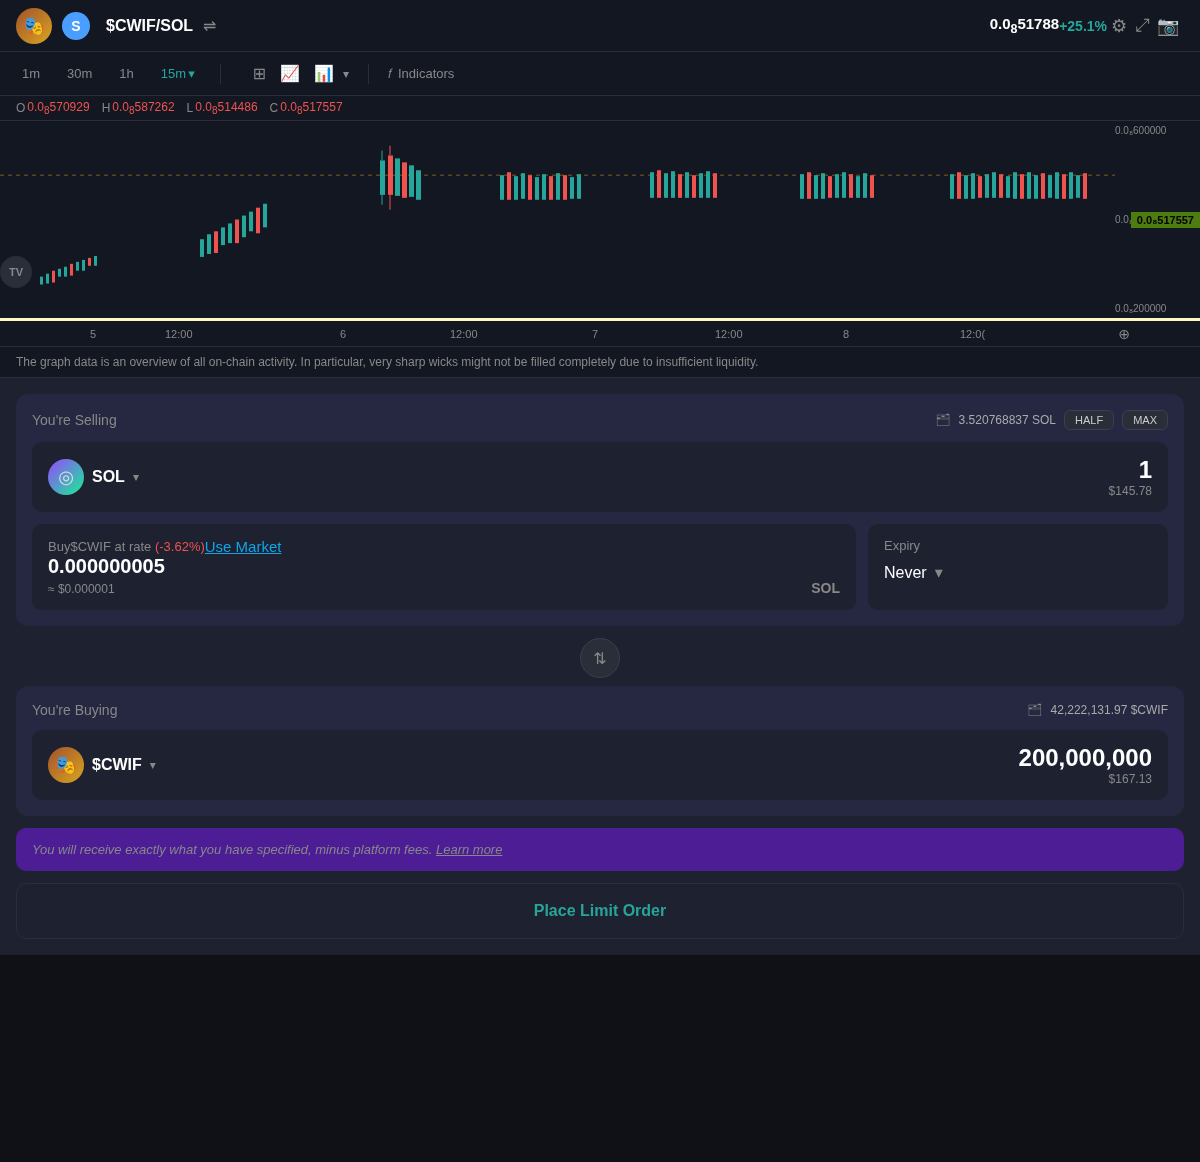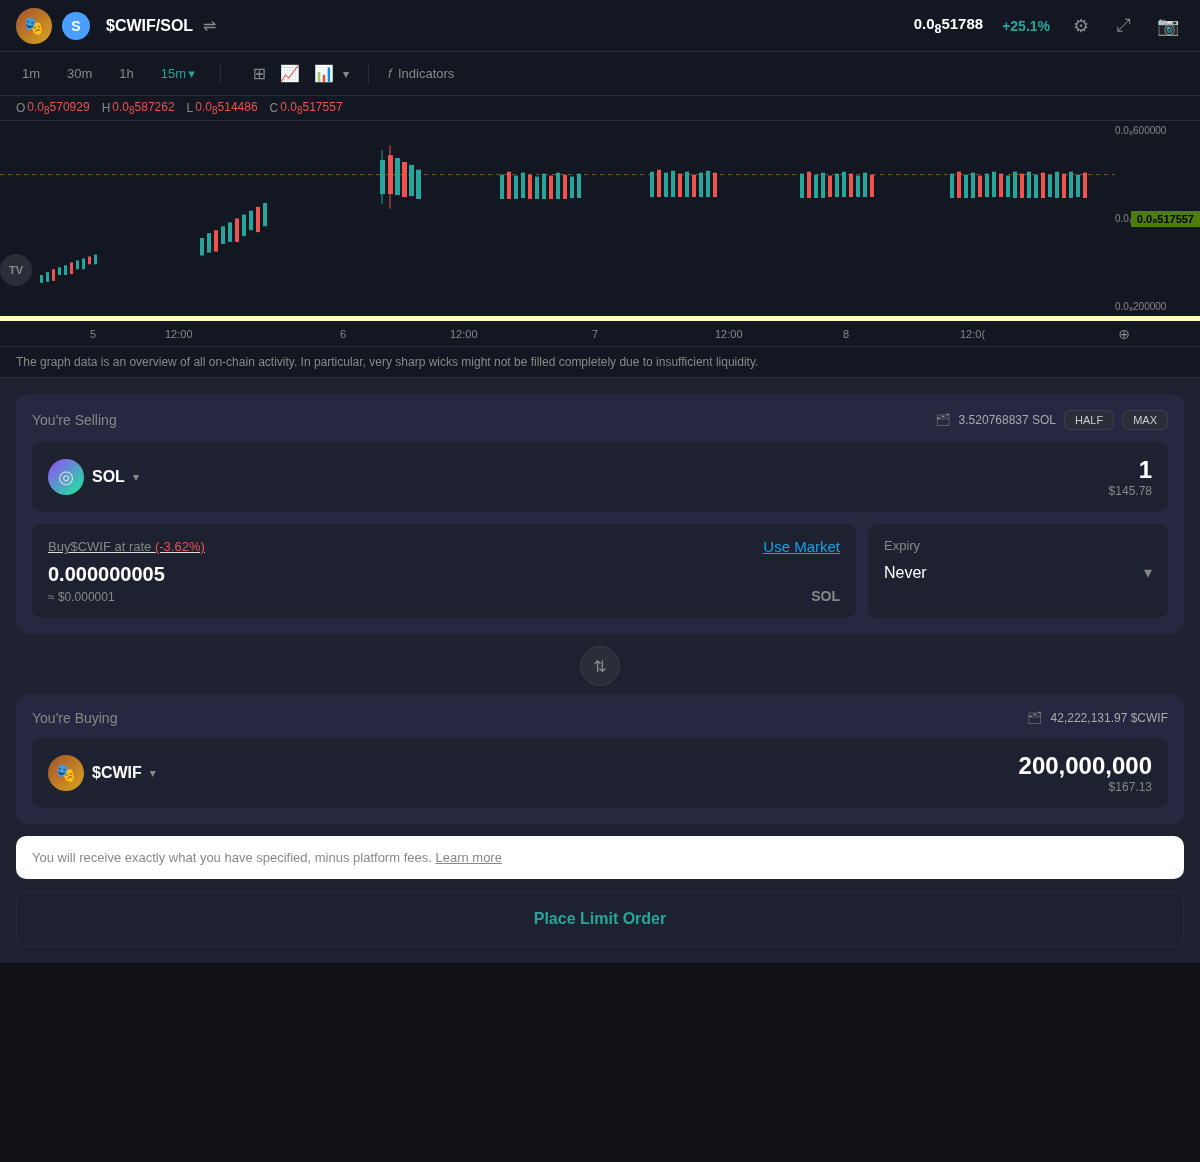--- a/index.html
+++ b/index.html
@@ -55,21 +55,21 @@
     }
     .swap-icon {
       color: #888;
       font-size: 16px;
       cursor: pointer;
     }
     .header-right {
       margin-left: auto;
       display: flex;
       align-items: center;
-      gap: 19px;
+      gap: 0;
     }
     .price-display {
       font-size: 15px;
       font-weight: 600;
       color: #fff;
     }
     .price-change {
       font-size: 14px;
       font-weight: 600;
       color: #26a69a;
@@ -158,21 +158,21 @@
     .ohlc-item { display: flex; align-items: center; gap: 2px; }
     .ohlc-label { color: #888; }
     .ohlc-val-red { color: #ef5350; }
 
     
     .chart-area {
       background: #131722;
       position: relative;
       height: 200px;
       overflow: hidden;
-      border-bottom: 5px solid #fef9c3;
+      border-bottom: 3px solid #fef9c3;
     }
     .chart-price-label {
       position: absolute;
       right: 0;
       top: 50%;
       transform: translateY(-50%);
       background: #4d7c0f;
       color: #000;
       font-size: 11px;
       font-weight: 700;
@@ -339,24 +339,22 @@
       margin-top: 12px;
     }
     .rate-card {
       flex: 1;
       background: #1e2130;
       border-radius: 10px;
       padding: 14px 16px;
     }
     .rate-header {
       display: flex;
-      justify-content: space-between;
-      align-items: center;
-      margin-bottom: 8px;
-      text-decoration: underline;
+      justify-content: flex-start;
+      align-items: center;
     }
     .rate-label {
       font-size: 13px;
       color: #888;
     }
     .use-market-link {
       font-size: 15px;
       color: #0ea5e9;
       text-decoration: underline;
       cursor: pointer;
@@ -393,22 +391,23 @@
       padding: 14px 16px;
     }
     .expiry-label {
       font-size: 13px;
       color: #888;
       margin-bottom: 10px;
     }
     .expiry-dropdown {
       display: flex;
       align-items: center;
-      justify-content: space-between;
-      cursor: pointer;
+      justify-content: flex-start;
+      cursor: pointer;
+      gap: 8px;
     }
     .expiry-value {
       font-size: 16px;
       font-weight: 500;
       color: #fff;
     }
     .expiry-chevron {
       color: #888;
       font-size: 16px;
     }
@@ -447,26 +446,27 @@
       font-size: 12px;
       color: #888;
       margin-bottom: 10px;
     }
     .fee-row span.highlight {
       color: #26a69a;
     }
 
     
     .info-box {
-      background: #ffffff;
+      background: #4c1d95;
       border-radius: 10px;
       padding: 14px 16px;
       font-size: 13px;
       color: #888;
       margin-bottom: 12px;
+      font-style: italic;
     }
     .info-box a {
       color: #888;
     }
 
     
     .place-order-btn {
       width: 100%;
       background: #1e2130;
       border: 1px solid #2a2e39;

